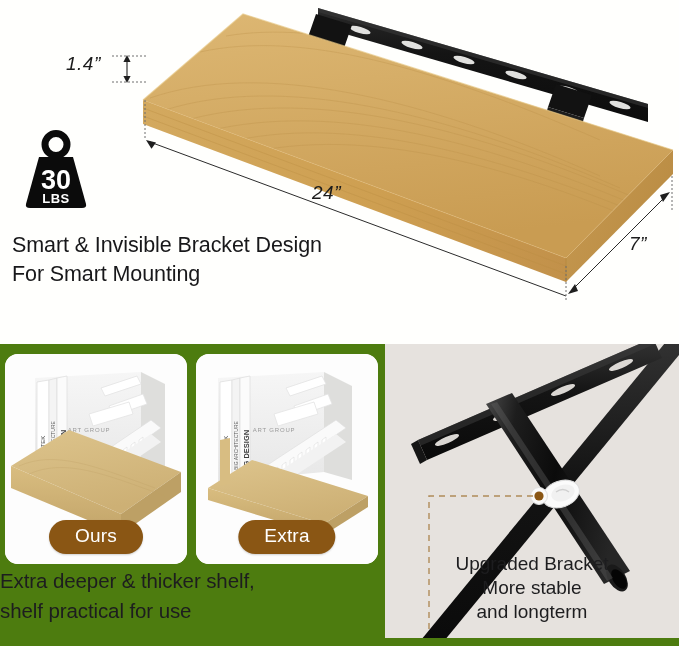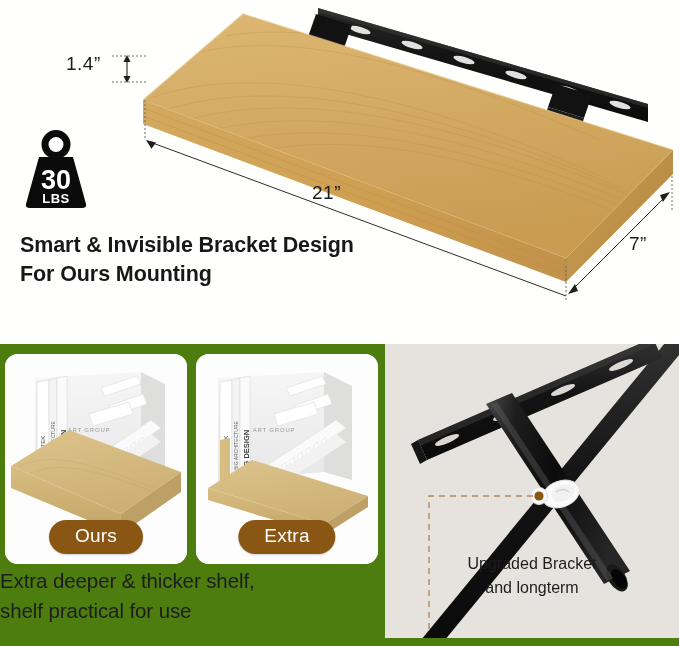--- a/index.html
+++ b/index.html
@@ -39,43 +39,44 @@
     height: 300px;
   }
 
   
   .dim-label {
     position: absolute;
     color: #1c1c1c;
     font-size: 19px;
     letter-spacing: .5px;
     white-space: nowrap;
+    font-style: italic;
   }
   #dim-thickness-label { left: 66px; top: 53px; }
   #dim-width-label { left: 312px; top: 182px; }
   #dim-depth-label { left: 629px; top: 233px; }
 
   
   #weight-badge {
     position: absolute;
     left: 22px; top: 130px;
     width: 68px;
     height: 80px;
   }
 
   
   #headline {
     position: absolute;
-    left: 20px;
+    left: 12px;
     top: 231px;
     width: 420px;
     font-size: 21.5px;
     line-height: 29px;
     color: #18181a;
-    font-weight: 700;
+    font-weight: 400;
     letter-spacing: -0.1px;
   }
   #headline .hl-line { display: block; }
 
   
   #bottom-section {
     position: absolute;
     left: 0; top: 344px;
     width: 679px;
     height: 348px;
@@ -141,21 +142,21 @@
     left: 385px; top: 0;
     width: 294px;
     height: 294px;
   }
   #bracket-caption {
     position: absolute;
     left: 0;
     top: 208px;
     width: 294px;
     text-align: center;
-    font-size: 16px;
+    font-size: 19px;
     line-height: 24px;
     color: #1d1d1f;
   }
   #bracket-caption .bc-line { display: block; }
 </style>
 </head>
 <body>
 
 <div id="page">
 
@@ -254,33 +255,33 @@
 
         <line x1="566" y1="266" x2="566" y2="300" stroke="#6f6f6f" stroke-width="1" stroke-dasharray="2 2"></line>
         <line x1="672" y1="176" x2="672" y2="210" stroke="#6f6f6f" stroke-width="1" stroke-dasharray="2 2"></line>
         <line x1="572" y1="290" x2="666" y2="196" stroke="#2b2b2b" stroke-width="1"></line>
         <polygon points="568,294 578,291 575,284" fill="#1f1f1f"></polygon>
         <polygon points="670,192 660,195 663,202" fill="#1f1f1f"></polygon>
       </g>
     </svg>
 
     <span class="dim-label" id="dim-thickness-label">1.4”</span>
-    <span class="dim-label" id="dim-width-label">21”</span>
+    <span class="dim-label" id="dim-width-label">24”</span>
     <span class="dim-label" id="dim-depth-label">7”</span>
 
     <svg id="weight-badge" viewBox="0 0 68 80">
       <circle cx="34" cy="14.5" r="11" fill="none" stroke="#0b0b0b" stroke-width="7"></circle>
       <path d="M17,27 L51,27 L64,74 Q65,78 60,78 L8,78 Q3,78 4,74 Z" fill="#0b0b0b"></path>
       <text x="34" y="59" text-anchor="middle" fill="#ffffff" font-family="Liberation Sans, sans-serif" font-size="27" font-weight="bold">30</text>
       <text x="34" y="73" text-anchor="middle" fill="#ffffff" font-family="Liberation Sans, sans-serif" font-size="13" font-weight="bold" letter-spacing="0.5">LBS</text>
     </svg>
 
     <div id="headline">
       <span class="hl-line">Smart &amp; Invisible Bracket Design</span>
-      <span class="hl-line">For Ours Mounting</span>
+      <span class="hl-line">For Smart Mounting</span>
     </div>
   </div>
 
   <div id="bottom-section">
 
     <div id="compare-panel">
 
       <div class="compare-card" id="card-ours">
         <svg class="card-scene" viewBox="0 0 182 210">
           <defs>
@@ -463,17 +464,18 @@
           <circle cx="154" cy="152" r="4.6" fill="#8a5614"></circle>
         </g>
 
         <g fill="none" stroke="#b08c5a" stroke-width="1.4" stroke-dasharray="6 5">
           <path d="M148,152 L44,152 L44,290"></path>
         </g>
       </svg>
 
       <div id="bracket-caption">
         <span class="bc-line">Upgraded Bracket</span>
+        <span class="bc-line">More stable</span>
         <span class="bc-line">and longterm</span>
       </div>
     </div>
   </div>
 </div>
 
 </body></html>

